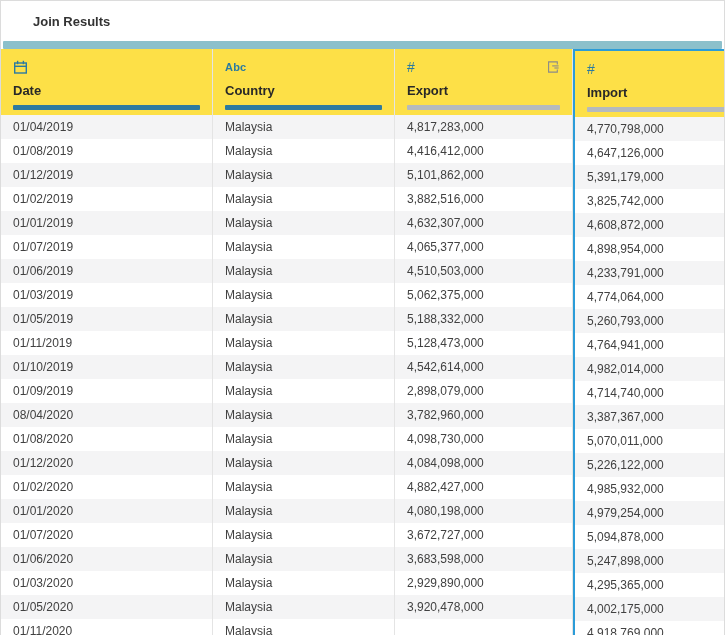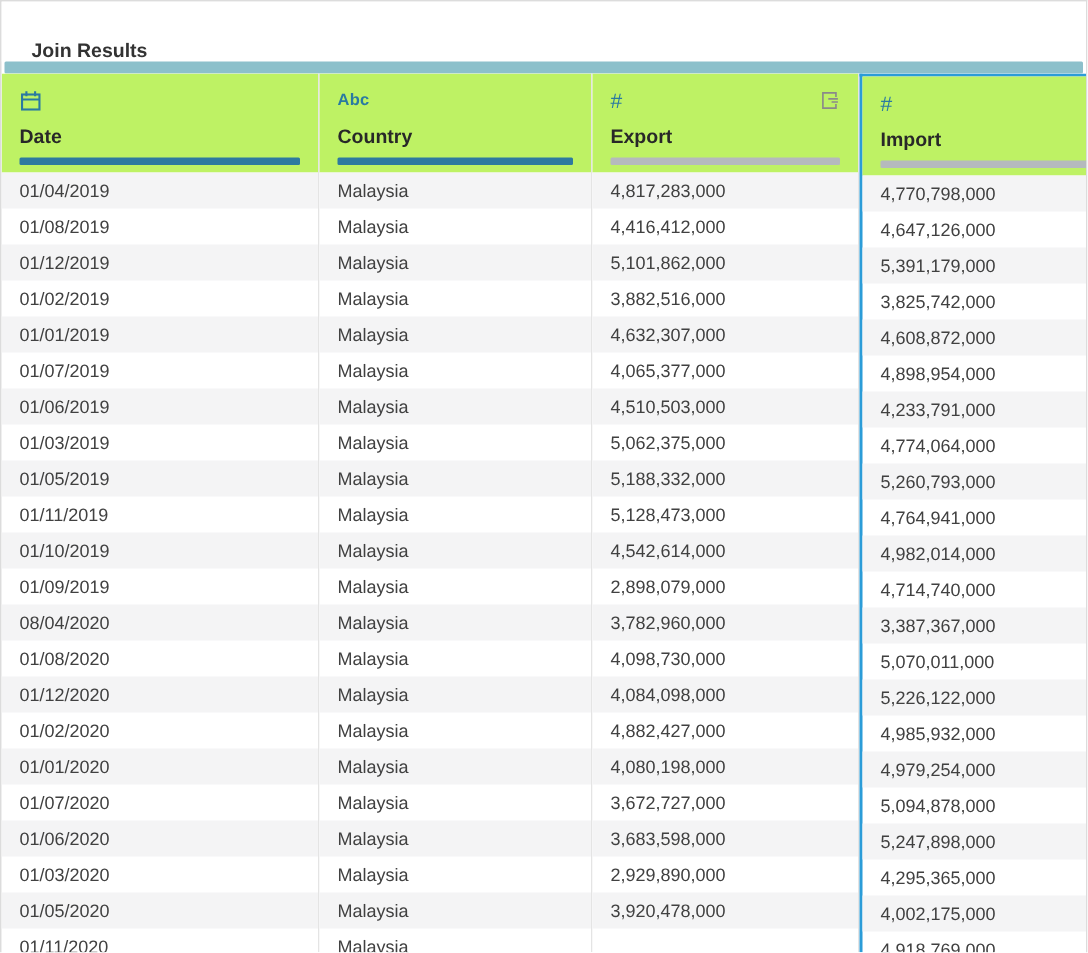--- a/index.html
+++ b/index.html
@@ -1,35 +1,35 @@
 <!DOCTYPE html>
 <html style="--accent: #2b9cd8; --teal: #8cc0cb; --rule-active: #2e7a9f; --rule-inactive: #b5babd; --icon-teal: #2a7aa1;"><head>
 <meta charset="utf-8">
 <style>
   html,body{margin:0;padding:0;background:#fff;}
   .app{
     width:725px;height:635px;box-sizing:border-box;position:relative;
     border:1px solid #dcdcdc;border-bottom:none;background:#fff;
     font-family:"Liberation Sans",sans-serif;overflow:hidden;
   }
-  .title-bar{height:40px;display:flex;align-items:flex-end;padding-left:20px;background:#fff;}
+  .title-bar{height:40px;display:flex;align-items:center;padding-left:32px;background:#fff;}
   .title{font-size:13px;font-weight:700;color:#333;}
   .hscrollbar{height:8px;margin:0 2px;border-radius:1px;background:var(--teal,#8cc0cb);cursor:pointer;}
   .grid{display:flex;align-items:stretch;height:586px;overflow:hidden;}
   .col{box-sizing:border-box;background:#fff;flex:0 0 auto;}
   .col.c0{width:212px;}
   .col.c1{width:182px;}
   .col.c2{width:178px;}
   .col.c3{width:183px;}
   .col:not(.selected){border-right:1px solid #e4e4e4;}
   .col.c3:not(.selected){border-right:none;}
   .col.selected{border:2px solid var(--accent,#2b9cd8);border-bottom:none;}
   .col-header{
     height:66px;box-sizing:border-box;padding:10px 12px 0 12px;
-    background:#bef264;cursor:pointer;
+    background:#fde047;cursor:pointer;
   }
   .type-row{display:flex;justify-content:space-between;align-items:flex-start;height:17px;}
   .type-icon{display:inline-flex;align-items:center;height:16px;}
   .abc{font-size:11px;font-weight:700;color:var(--icon-teal,#2a7aa1);letter-spacing:.2px;}
   .hash{font-size:14px;font-weight:400;color:var(--icon-teal,#2a7aa1);line-height:14px;}
   .field-name{font-size:13px;font-weight:700;color:#282828;margin-top:7px;white-space:nowrap;}
   .underline{height:5px;margin-top:7px;border-radius:1px;}
   .u-blue{background:var(--rule-active,#2e7a9f);}
   .u-gray{background:var(--rule-inactive,#b5babd);}
   .cells{}

